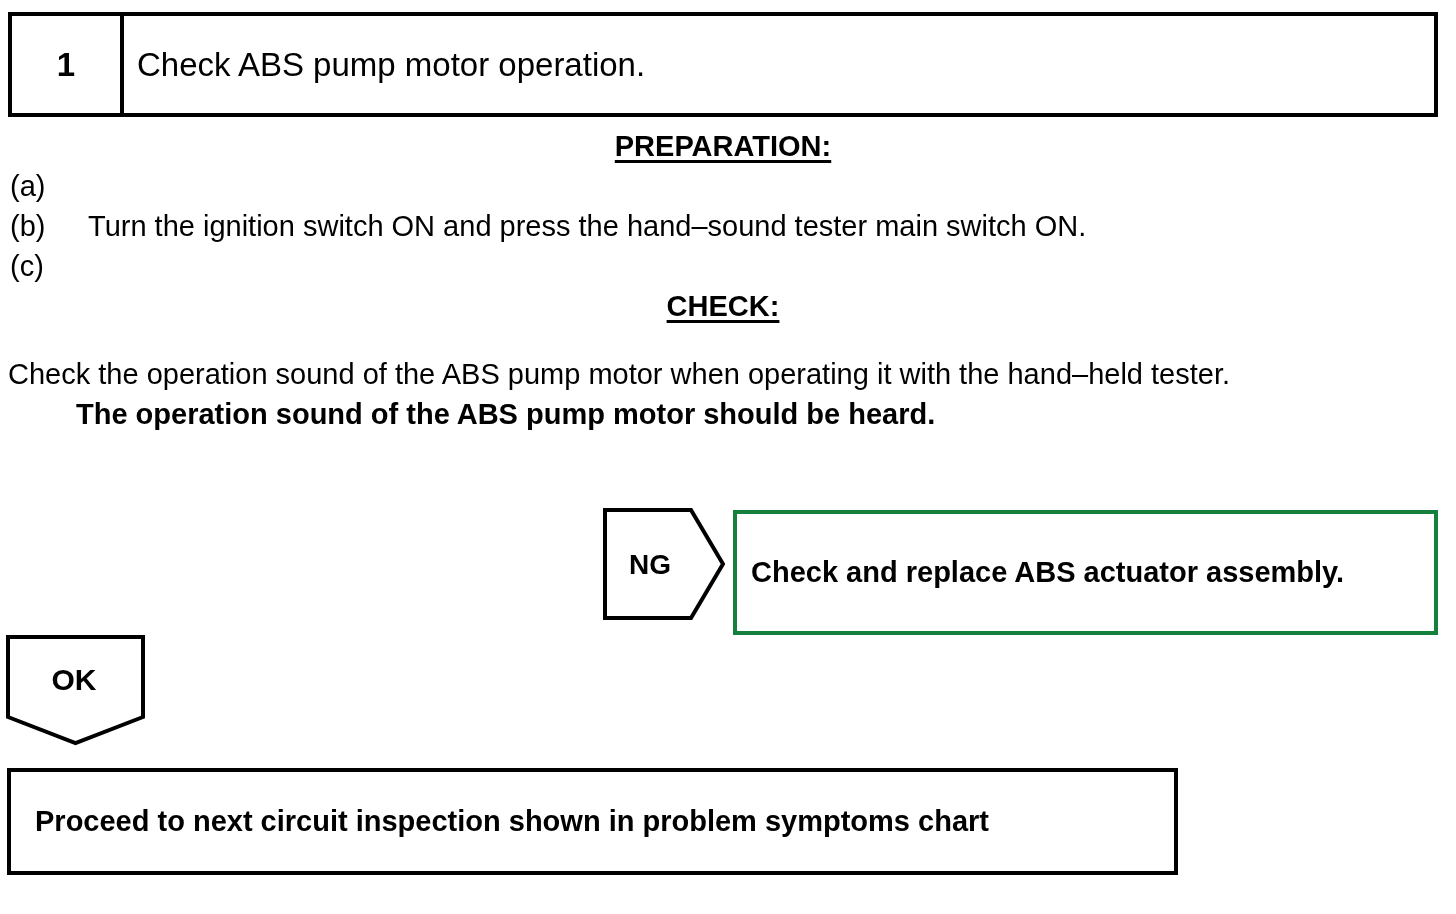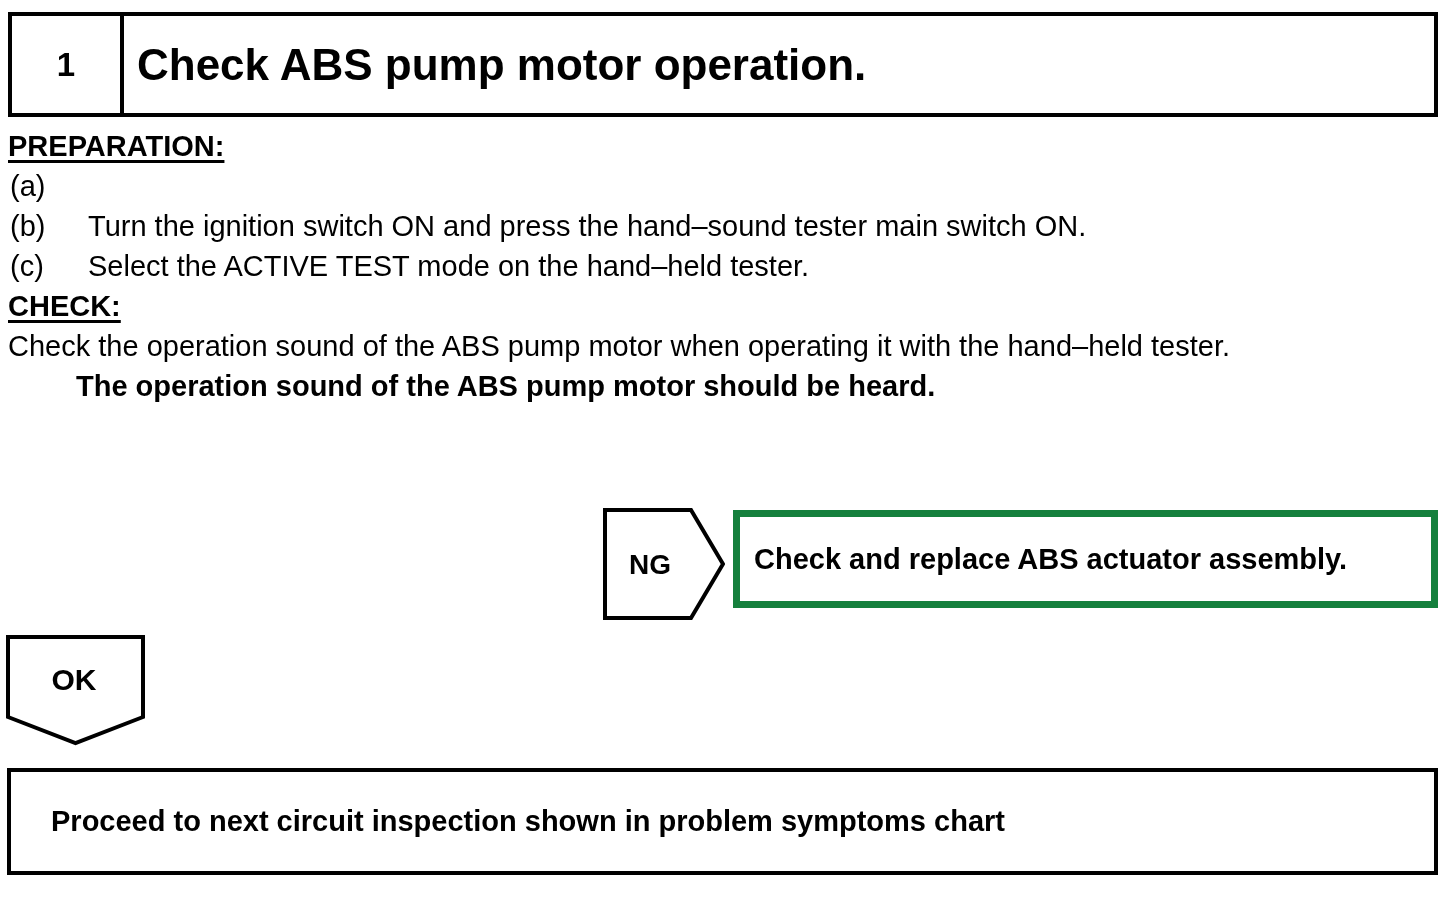--- a/index.html
+++ b/index.html
@@ -35,48 +35,49 @@
     align-items: center;
     justify-content: center;
     font-size: 33px;
     font-weight: bold;
   }
   .step-title {
     flex: 1;
     display: flex;
     align-items: center;
     padding-left: 13px;
-    font-size: 44px;
-    font-weight: bold;
+    font-size: 33px;
+    font-weight: normal;
   }
 
   
   .body-text {
     position: absolute;
     left: 8px; top: 126px;
     width: 1430px;
     font-size: 29px;
     line-height: 40px;
   }
   .heading {
     font-weight: bold;
     text-decoration: underline;
     text-decoration-thickness: 3px;
     text-underline-offset: 4px;
+    text-align: center;
   }
   .list-row {
     display: flex;
   }
   .list-label {
     width: 80px;
     flex: 0 0 80px;
     padding-left: 2px;
     box-sizing: border-box;
   }
-  .plain { font-weight: normal; }
+  .plain { font-weight: normal; margin-top: 28px; }
   .bold-line {
     font-weight: bold;
     margin-left: 68px;
   }
 
   
   .ng-shape {
     position: absolute;
     left: 603px; top: 508px;
   }
@@ -86,39 +87,39 @@
   }
   .shape-label {
     font-family: "Liberation Sans", "DejaVu Sans", sans-serif;
     font-weight: bold;
     fill: #000;
   }
 
   .ng-action-box {
     position: absolute;
     left: 733px; top: 510px;
-    width: 705px; height: 98px;
-    border: 7px solid #15803d;
+    width: 705px; height: 125px;
+    border: 4px solid #15803d;
     box-sizing: border-box;
     display: flex;
     align-items: center;
     padding-left: 14px;
     font-size: 29px;
     font-weight: bold;
     background: #fff;
   }
   .result-box {
     position: absolute;
     left: 7px; top: 768px;
-    width: 1431px; height: 107px;
+    width: 1171px; height: 107px;
     border: 4px solid #000;
     box-sizing: border-box;
     display: flex;
     align-items: center;
-    padding-left: 40px;
+    padding-left: 24px;
     font-size: 29px;
     font-weight: bold;
     background: #fff;
   }
 </style>
 </head>
 <body>
 
 <div class="page">
 
@@ -132,21 +133,20 @@
 
     <div class="list-row">
       <span class="list-label">(a)</span>
     </div>
     <div class="list-row">
       <span class="list-label">(b)</span>
       <span class="list-text">Turn the ignition switch ON and press the hand–sound tester main switch ON.</span>
     </div>
     <div class="list-row">
       <span class="list-label">(c)</span>
-      <span class="list-text">Select the ACTIVE TEST mode on the hand–held tester.</span>
     </div>
 
     <div class="heading">CHECK:</div>
     <div class="plain">Check the operation sound of the ABS pump motor when operating it with the hand–held tester.</div>
 
     <div class="bold-line">The operation sound of the ABS pump motor should be heard.</div>
   </div>
 
   <svg class="ng-shape" width="122" height="112" viewBox="0 0 122 112">
     <polygon points="2,2 88,2 120,56 88,110 2,110" fill="#ffffff" stroke="#000000" stroke-width="4"></polygon>

